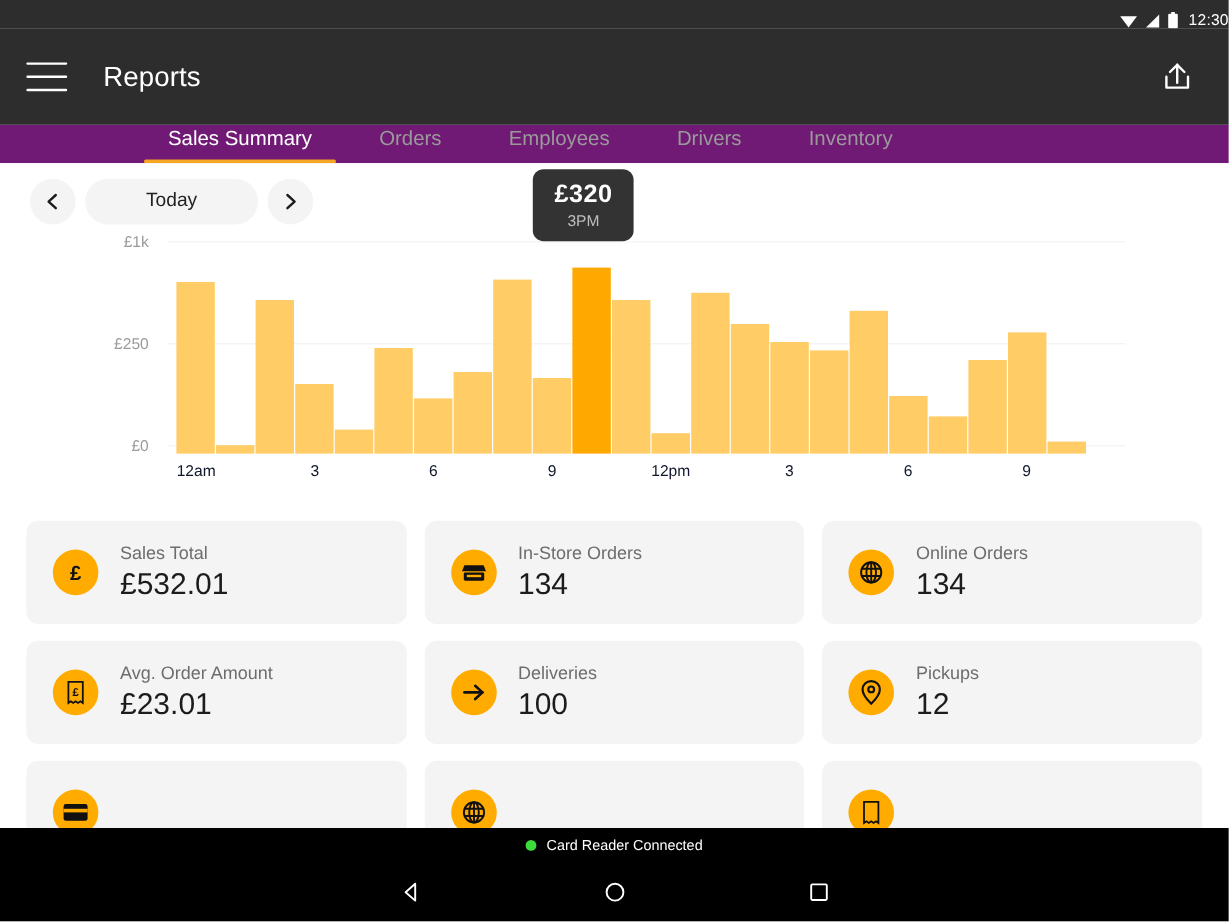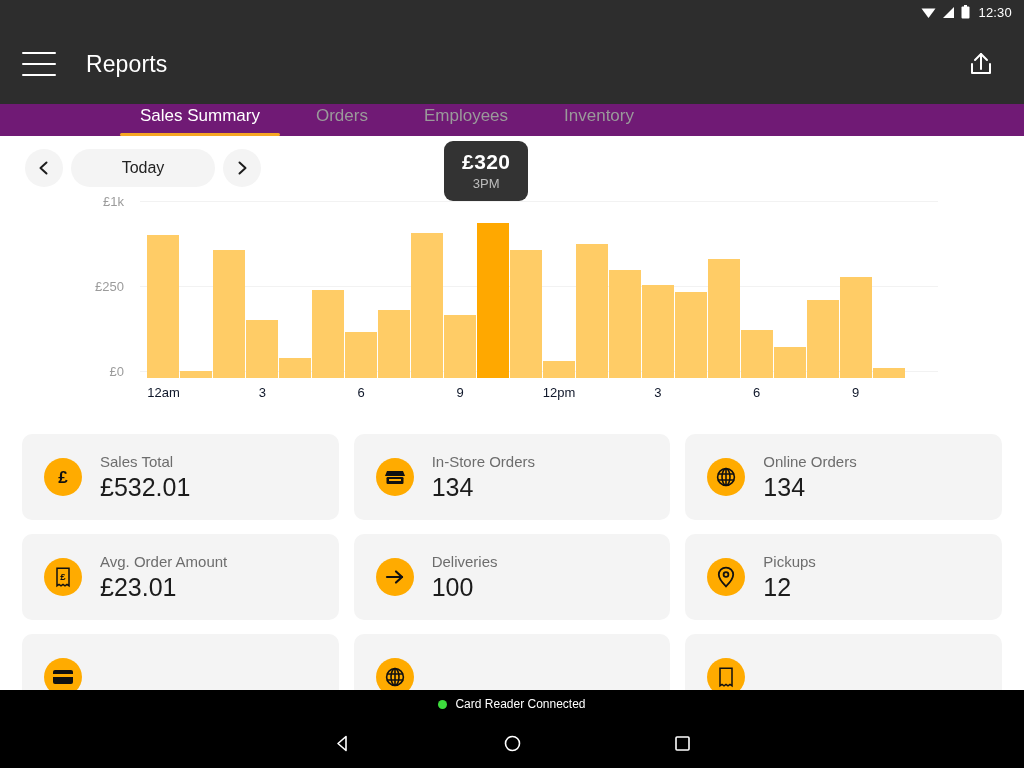--- a/index.html
+++ b/index.html
@@ -5,22 +5,22 @@
   * { margin:0; padding:0; box-sizing:border-box; }
   html,body { width:1024px; height:768px; overflow:hidden; }
   body {
     font-family:"Liberation Sans", sans-serif;
     background:#ffffff;
     -webkit-font-smoothing:antialiased;
   }
 
   
   .statusbar{
-    height:24px; background:#2d2d2d; display:flex; align-items:center;
-    justify-content:flex-end; padding-right:12px; gap:6px;
+    height:24px; background:#2d2d2d; display:flex; align-items:flex-end;
+    justify-content:flex-end; gap:6px;
   }
   .statusbar .sb-ico{ display:flex; align-items:center; }
   .statusbar .sb-time{
     color:#ffffff; font-size:13px; letter-spacing:.2px; margin-left:2px;
   }
 
   
   .appbar{
     height:80px; background:#2d2d2d; display:flex; align-items:center;
     padding:0 22px; position:relative;
@@ -166,20 +166,23 @@
 
 <div class="tabs">
   <div class="tab active">
     <span>Sales Summary</span>
   </div>
   <div class="tab">
     <span>Orders</span>
   </div>
   <div class="tab">
     <span>Employees</span>
+  </div>
+  <div class="tab">
+    <span>Drivers</span>
   </div>
   <div class="tab">
     <span>Inventory</span>
   </div>
 </div>
 
 <div class="content">
 
   <div class="datenav">
     <div class="nav-circle">

